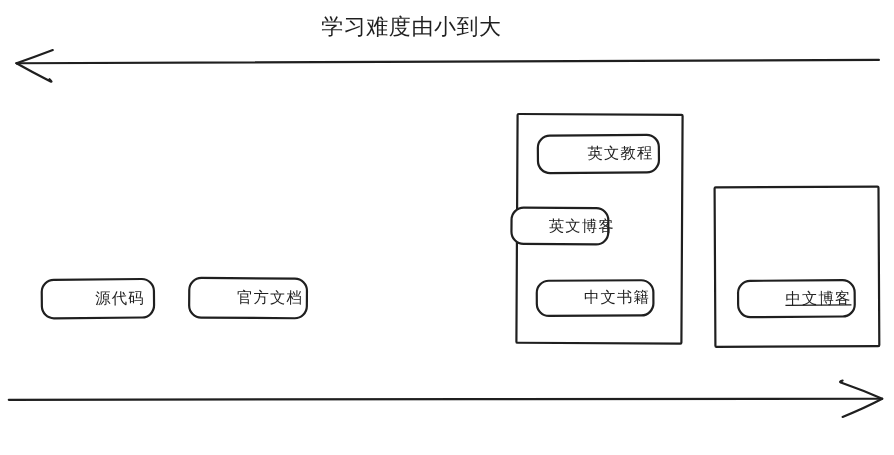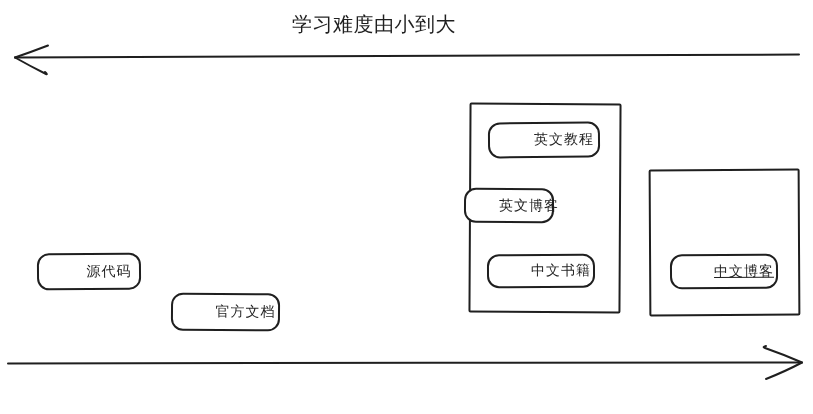--- a/index.html
+++ b/index.html
@@ -34,21 +34,21 @@
     align-items: center;
     justify-content: center;
     font-size: 14px;
     letter-spacing: 1px;
     background: var(--bg);
     white-space: nowrap;
     padding-left: 40px;
   }
   
   .b-source   { left: 14px;  top: 253px; width: 104px; height: 37px; transform: rotate(-0.5deg); margin-left: 23px; }
-  .b-official { left: 171px; top: 252px; width: 109px; height: 38px; transform: rotate(0.4deg); margin-top: 41px; }
+  .b-official { left: 171px; top: 252px; width: 109px; height: 38px; transform: rotate(0.4deg); }
   .b-engbook  { left: 331px; top: 252px; width: 110px; height: 38px; transform: rotate(-0.4deg); }
 
   
   .group {
     position: absolute;
     border: 2px solid var(--stroke);
     border-radius: 2px;
     background: transparent;
   }
   .g-english { left: 469px; top: 103px; width: 152px; height: 210px; transform: rotate(0.3deg); }

